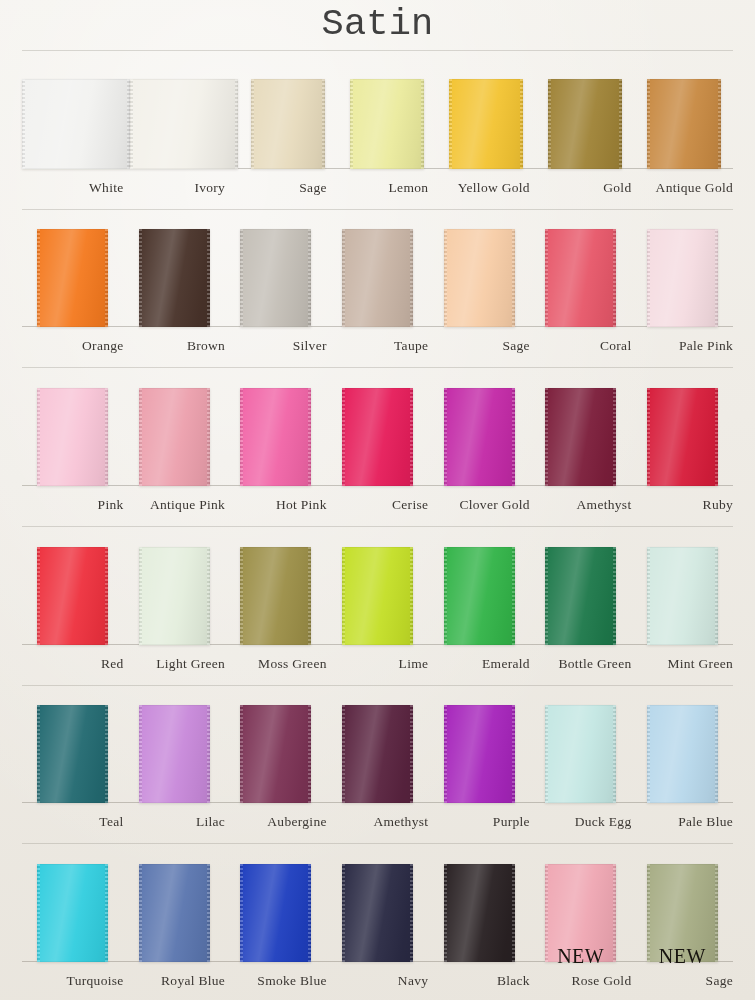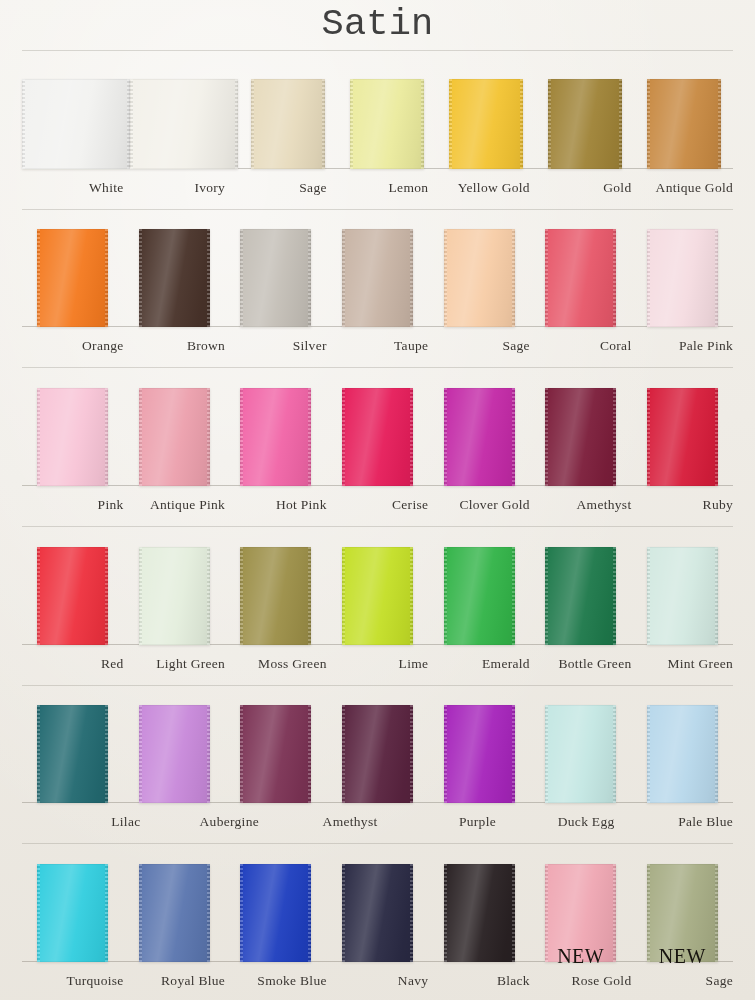--- a/index.html
+++ b/index.html
@@ -400,20 +400,23 @@
           </div>
           <div class="cell">
             <div class="swatch" style="background-color: rgb(196, 231, 227);"></div>
           </div>
           <div class="cell">
             <div class="swatch" style="background-color: rgb(184, 216, 235);"></div>
           </div>
         </div>
         <div class="label-strip">
           <div class="label-cell">
+            <div class="label">Teal</div>
+          </div>
+          <div class="label-cell">
             <div class="label">Lilac</div>
           </div>
           <div class="label-cell">
             <div class="label">Aubergine</div>
           </div>
           <div class="label-cell">
             <div class="label">Amethyst</div>
           </div>
           <div class="label-cell">
             <div class="label">Purple</div>

